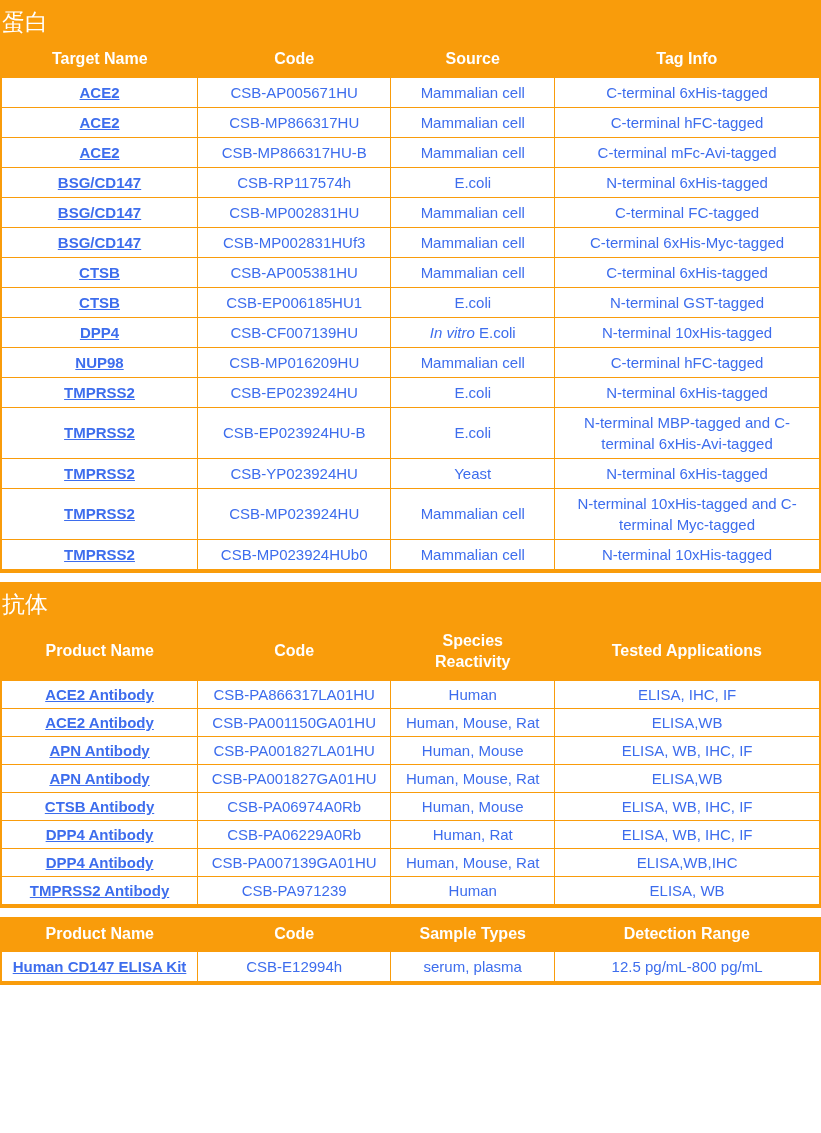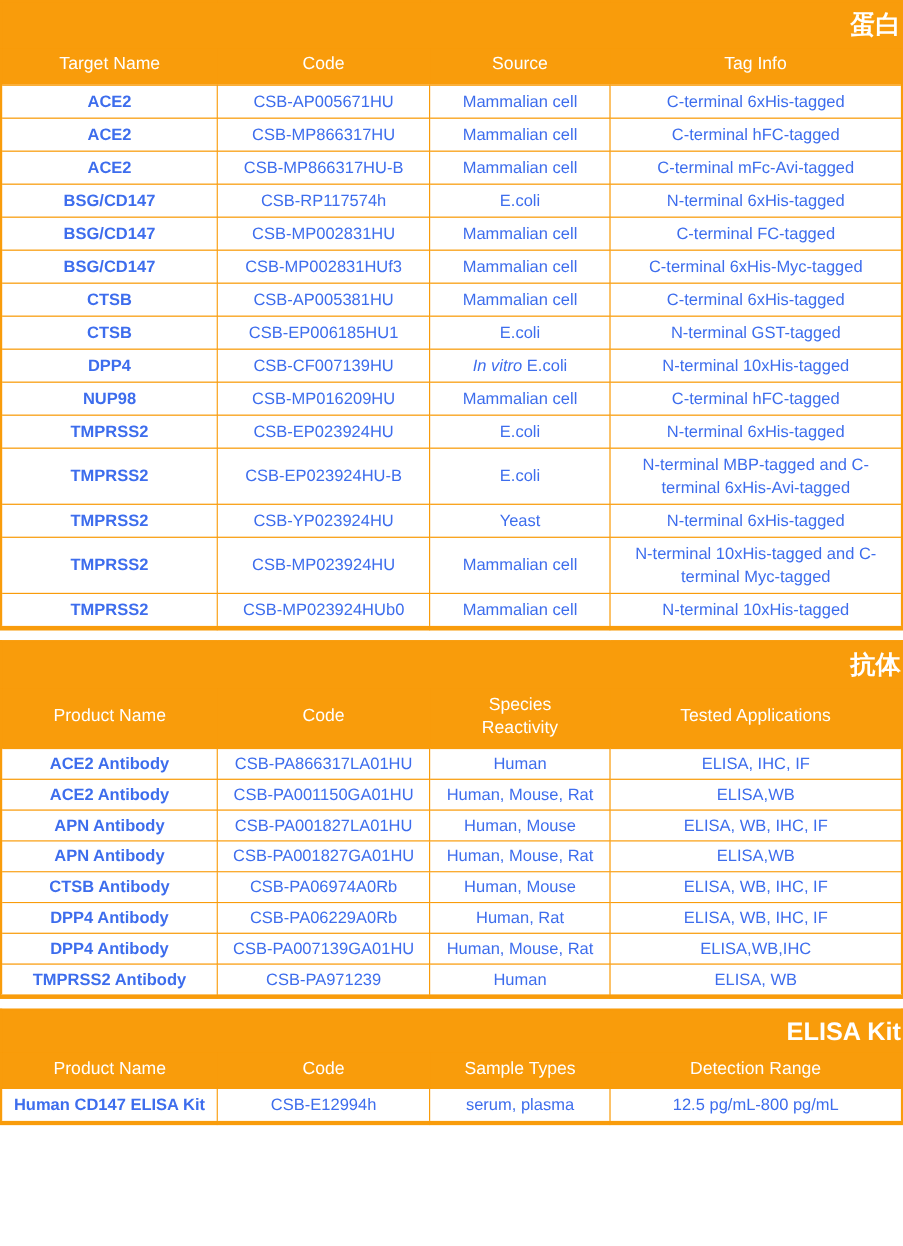--- a/index.html
+++ b/index.html
@@ -21,47 +21,47 @@
   }
   table.ptable:last-child { margin-bottom:0; }
   col.c1 { width:24%; }
   col.c2 { width:23.6%; }
   col.c3 { width:20%; }
   col.c4 { width:32.4%; }
   th.title {
     background:var(--orange);
     color:var(--white);
     font-size:23px;
-    font-weight:bold;
-    text-align:right;
+    font-weight:normal;
+    text-align:left;
     padding:5px 0 6px 0;
     border:none;
   }
   tr.head-row th {
     background:var(--orange);
     color:var(--white);
     font-size:16px;
-    font-weight:normal;
+    font-weight:bold;
     padding:4px 2px 7px 2px;
     border:none;
     white-space:pre-line;
     line-height:1.35;
   }
   tbody td {
     background:#FFFFFF;
     border:1px solid var(--orange);
     color:var(--blue);
     font-size:15px;
     text-align:center;
     vertical-align:middle;
     padding:4px 6px;
     line-height:1.4;
     height:29px;
   }
-  tbody td:first-child { font-weight:bold; }
+  tbody td:first-child { font-weight:bold;text-decoration:underline; }
   table[data-table-index="1"] tbody td { height:27px; padding:3px 4px;margin-top:35px; }
   table[data-table-index="2"] tbody td { height:29px; }
   tbody td i { }
 </style>
 </head>
 <body>
 
 <div class="page">
 
   <table class="ptable" data-table-index="0">
@@ -248,23 +248,20 @@
   </table>
 
   <table class="ptable" data-table-index="2">
     <colgroup>
         <col class="c1">
         <col class="c2">
         <col class="c3">
         <col class="c4">
       </colgroup>
     <thead>
-      <tr>
-        <th class="title" colspan="4">ELISA Kit</th>
-      </tr>
       <tr class="head-row">
           <th>Product Name</th>
           <th>Code</th>
           <th>Sample Types</th>
           <th>Detection Range</th>
         </tr>
     </thead>
     <tbody>
         <tr>
           <td>Human CD147 ELISA Kit</td>

